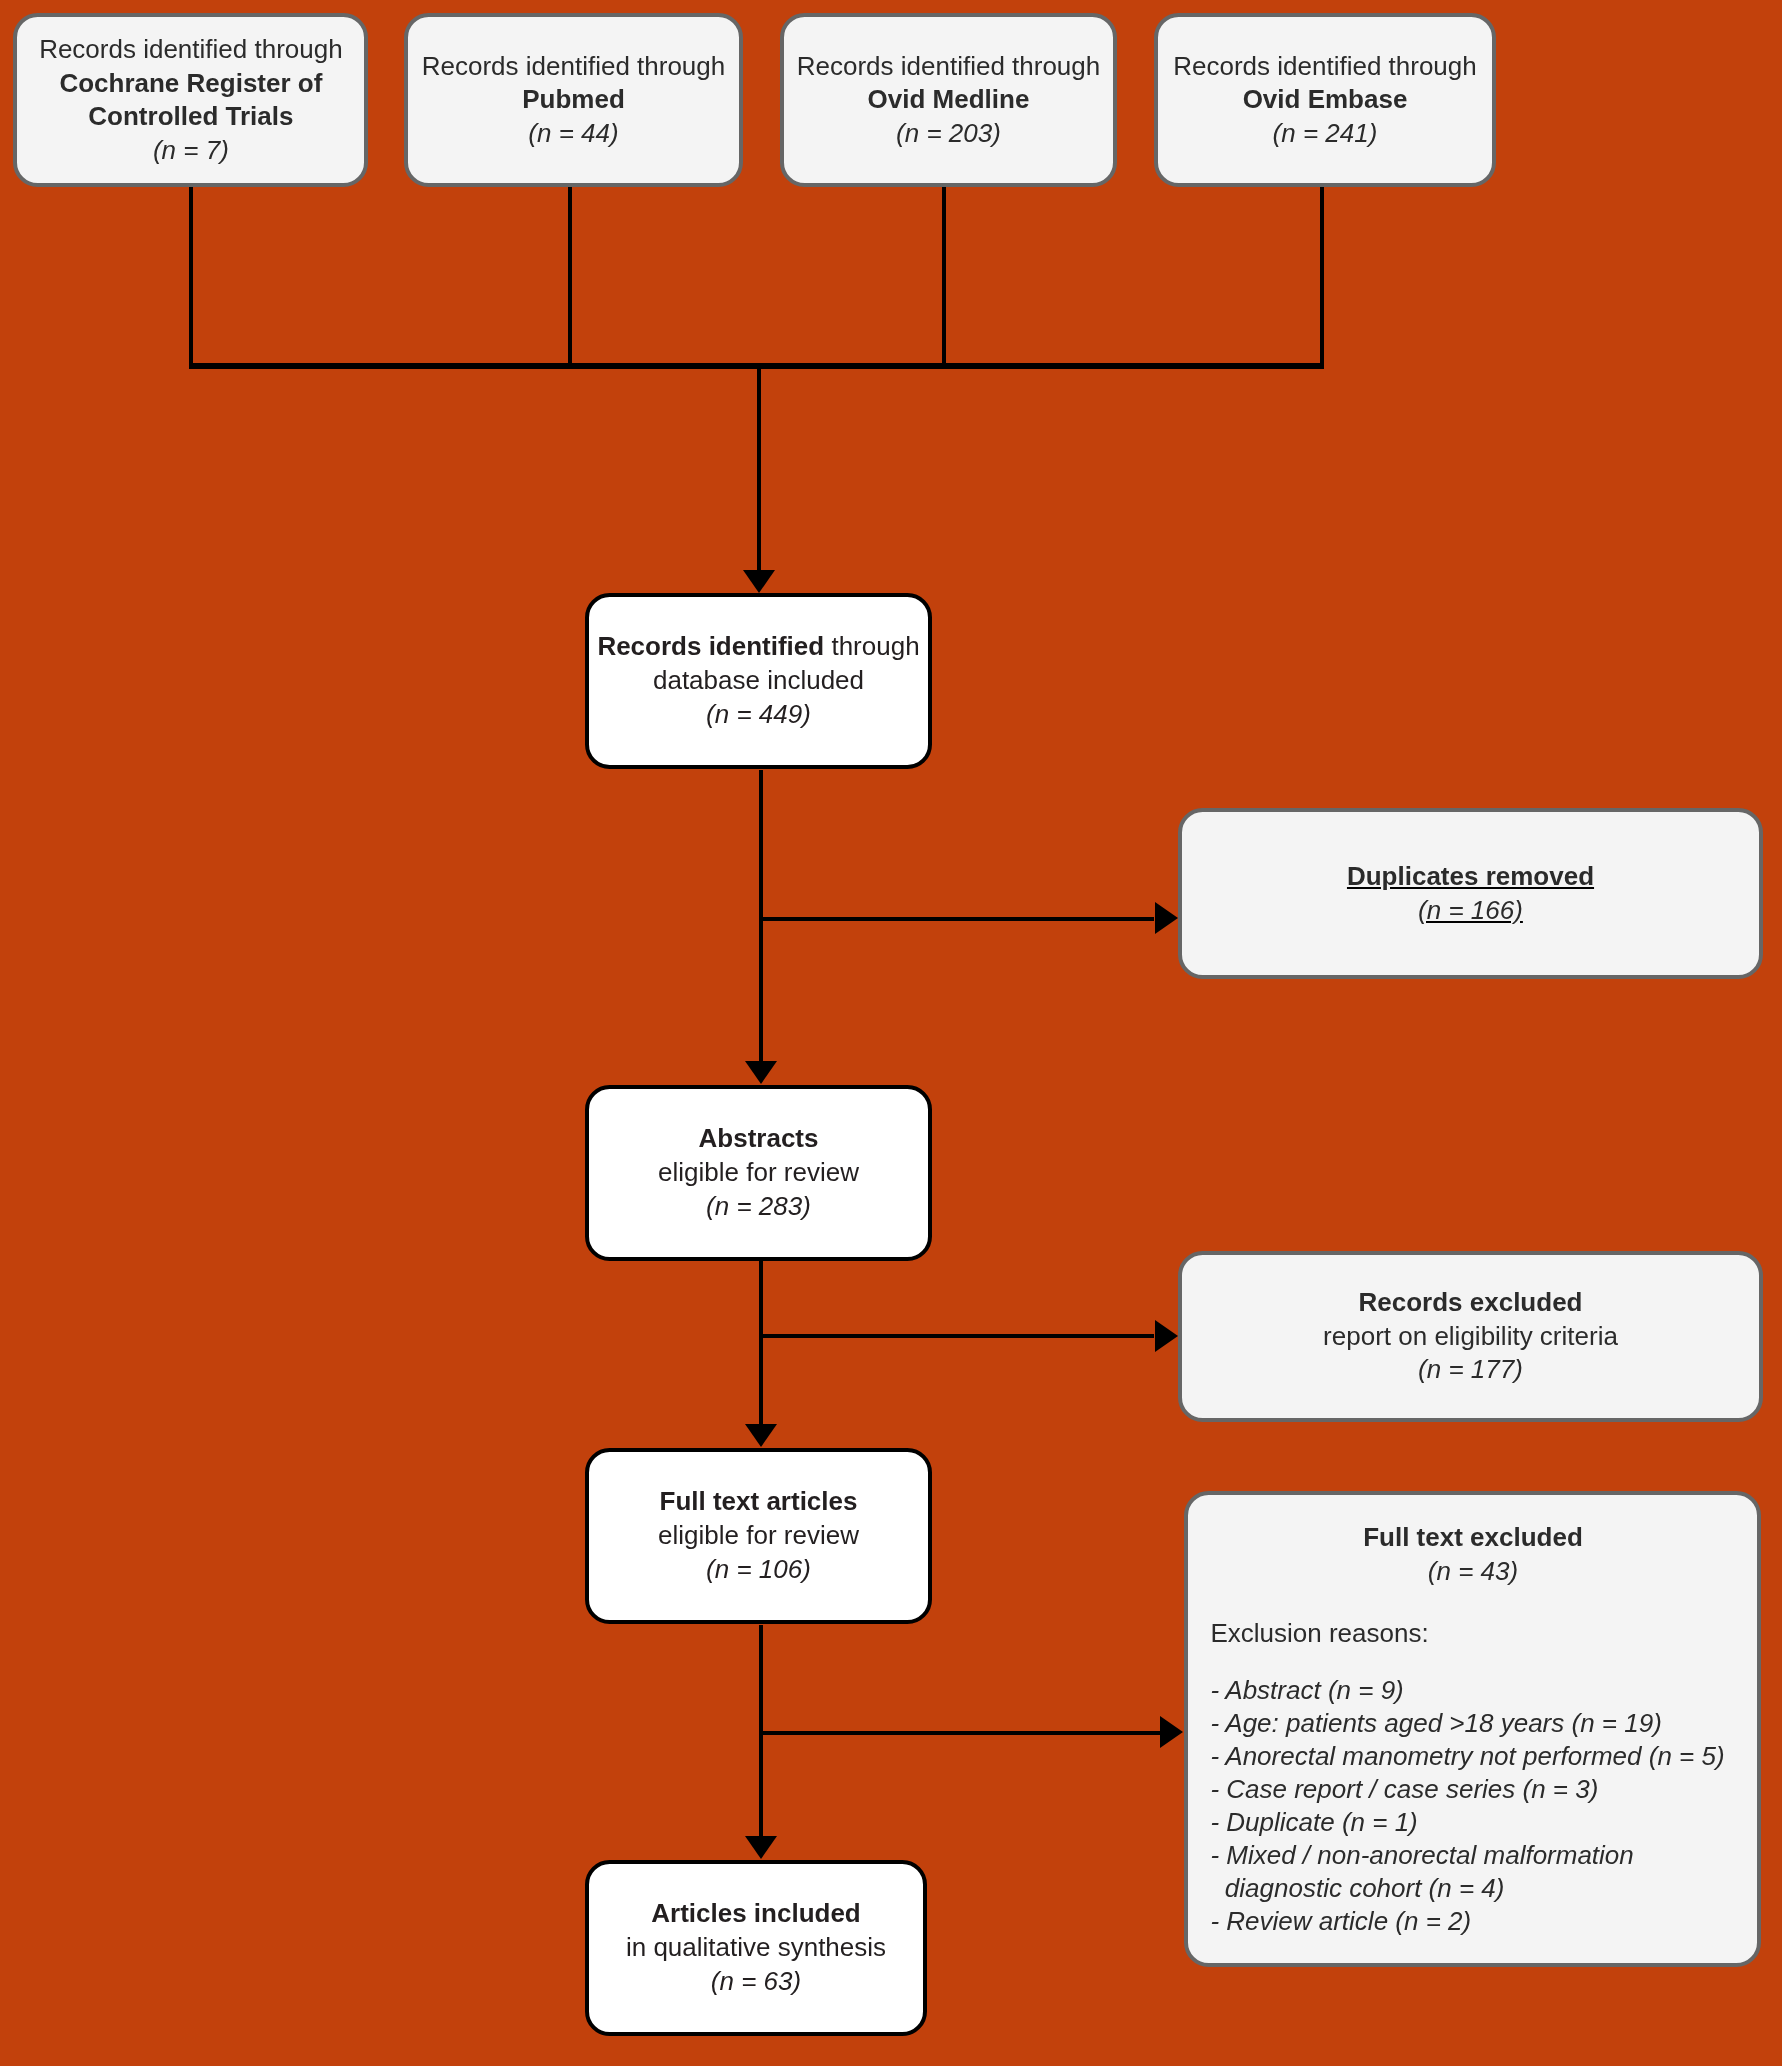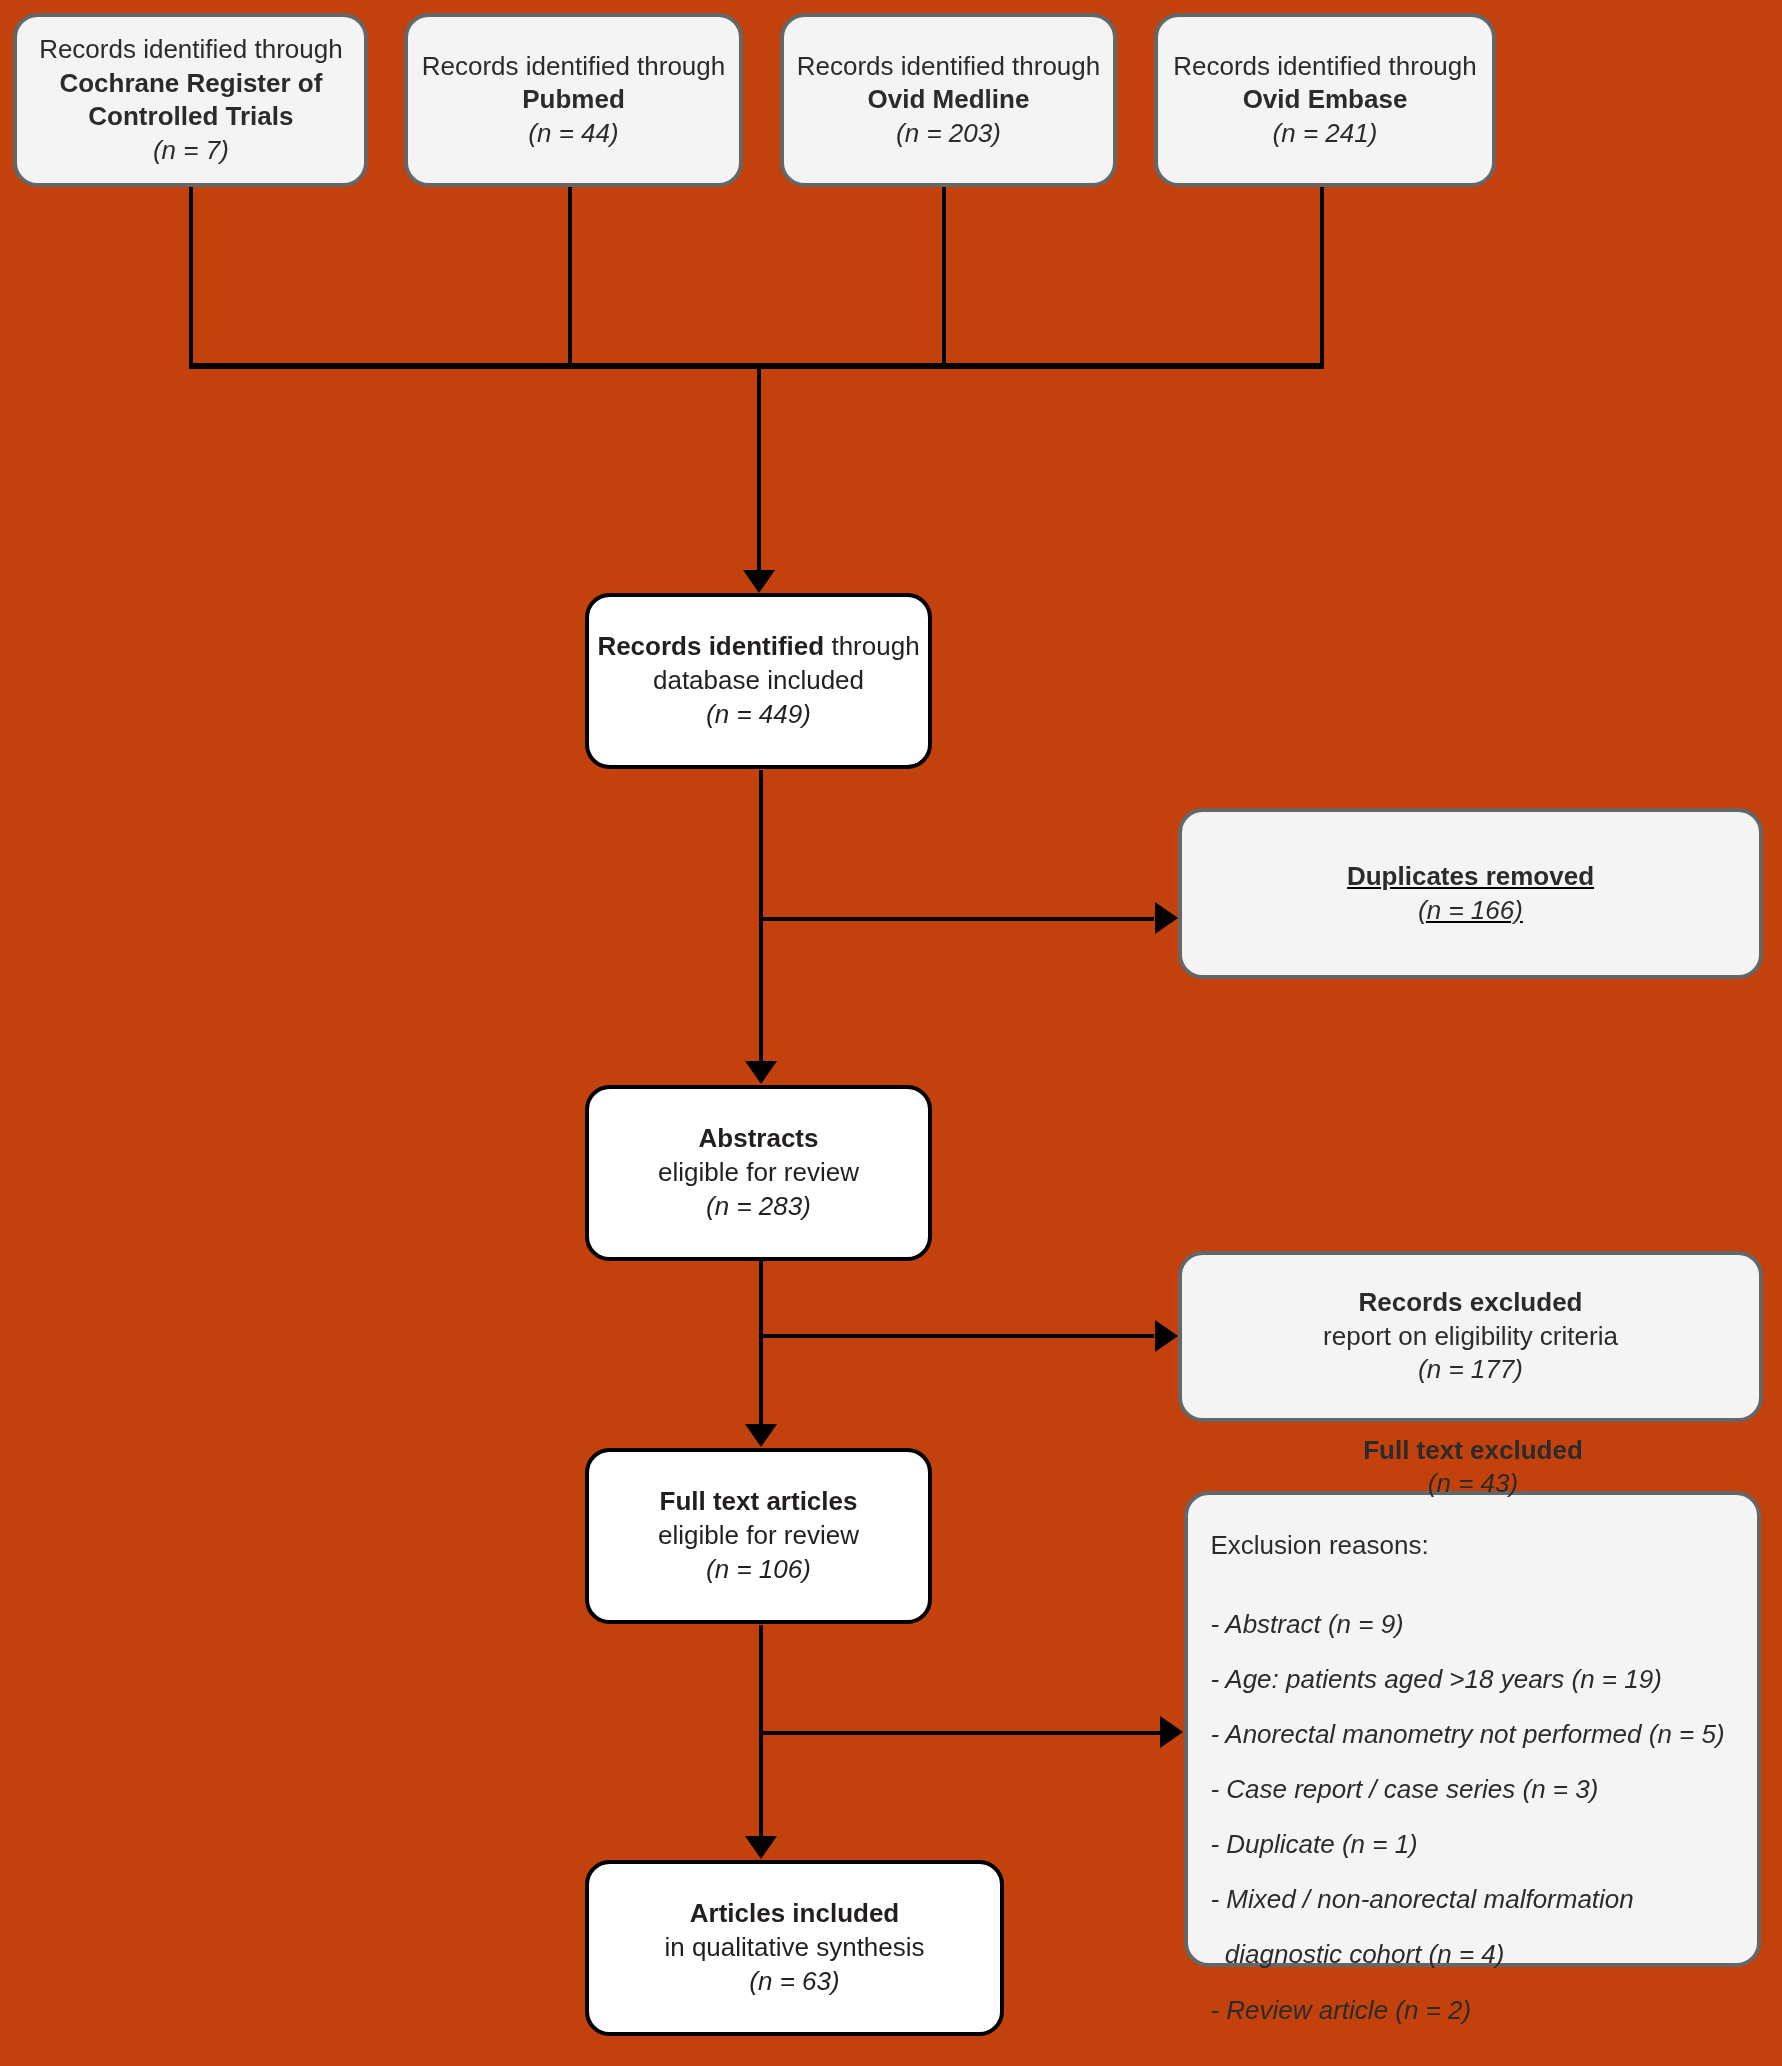--- a/index.html
+++ b/index.html
@@ -18,21 +18,21 @@
 
   .t48{font-size:26px;}
   .t49{font-size:26px;}
 
   
   .box.leftblock{align-items:stretch;justify-content:center;text-align:left;padding:18px 21.4px 16px 22.4px;}
   .ctr{text-align:center;}
   .reasons{margin-top:28px;}
   .reasons .ln{text-align:left;}
   .rlist{margin-top:23.5px;}
-  .rlist .ln{line-height:1.27;white-space:pre;margin-top:22px;}
+  .rlist .ln{line-height:1.27;white-space:pre;}
 
   
   .ln-v{position:absolute;background:#000;width:3.7px;}
   .ln-h{position:absolute;background:#000;height:3.7px;}
   .ln-h.thick{height:5.9px;}
 
   .arrow-down{position:absolute;width:0;height:0;
     border-left:16px solid transparent;border-right:16px solid transparent;
     border-top:23.5px solid #000;}
   .arrow-right{position:absolute;width:0;height:0;
@@ -90,21 +90,21 @@
     <span class="ln t49">eligible for review</span>
     <span class="ln t49 ital">(n = 283)</span>
   </div>
 
   <div class="box white" style="left:585px;top:1448px;width:347px;height:176px;">
     <span class="ln t49 b">Full text articles</span>
     <span class="ln t49">eligible for review</span>
     <span class="ln t49 ital">(n = 106)</span>
   </div>
 
-  <div class="box white" style="left:585px;top:1860px;width:419px;height:176px;">
+  <div class="box white" style="left:585px;top:1860px;width:342px;height:176px;">
     <span class="ln t49 b">Articles included</span>
     <span class="ln t49">in qualitative synthesis</span>
     <span class="ln t49 ital">(n = 63)</span>
   </div>
 
   <div class="ln-v" style="left:759px;top:770px;height:291px;"></div>
   <div class="arrow-down" style="left:745px;top:1061px;"></div>
 
   <div class="ln-v" style="left:759px;top:1261px;height:163px;"></div>
   <div class="arrow-down" style="left:745px;top:1424px;"></div>

